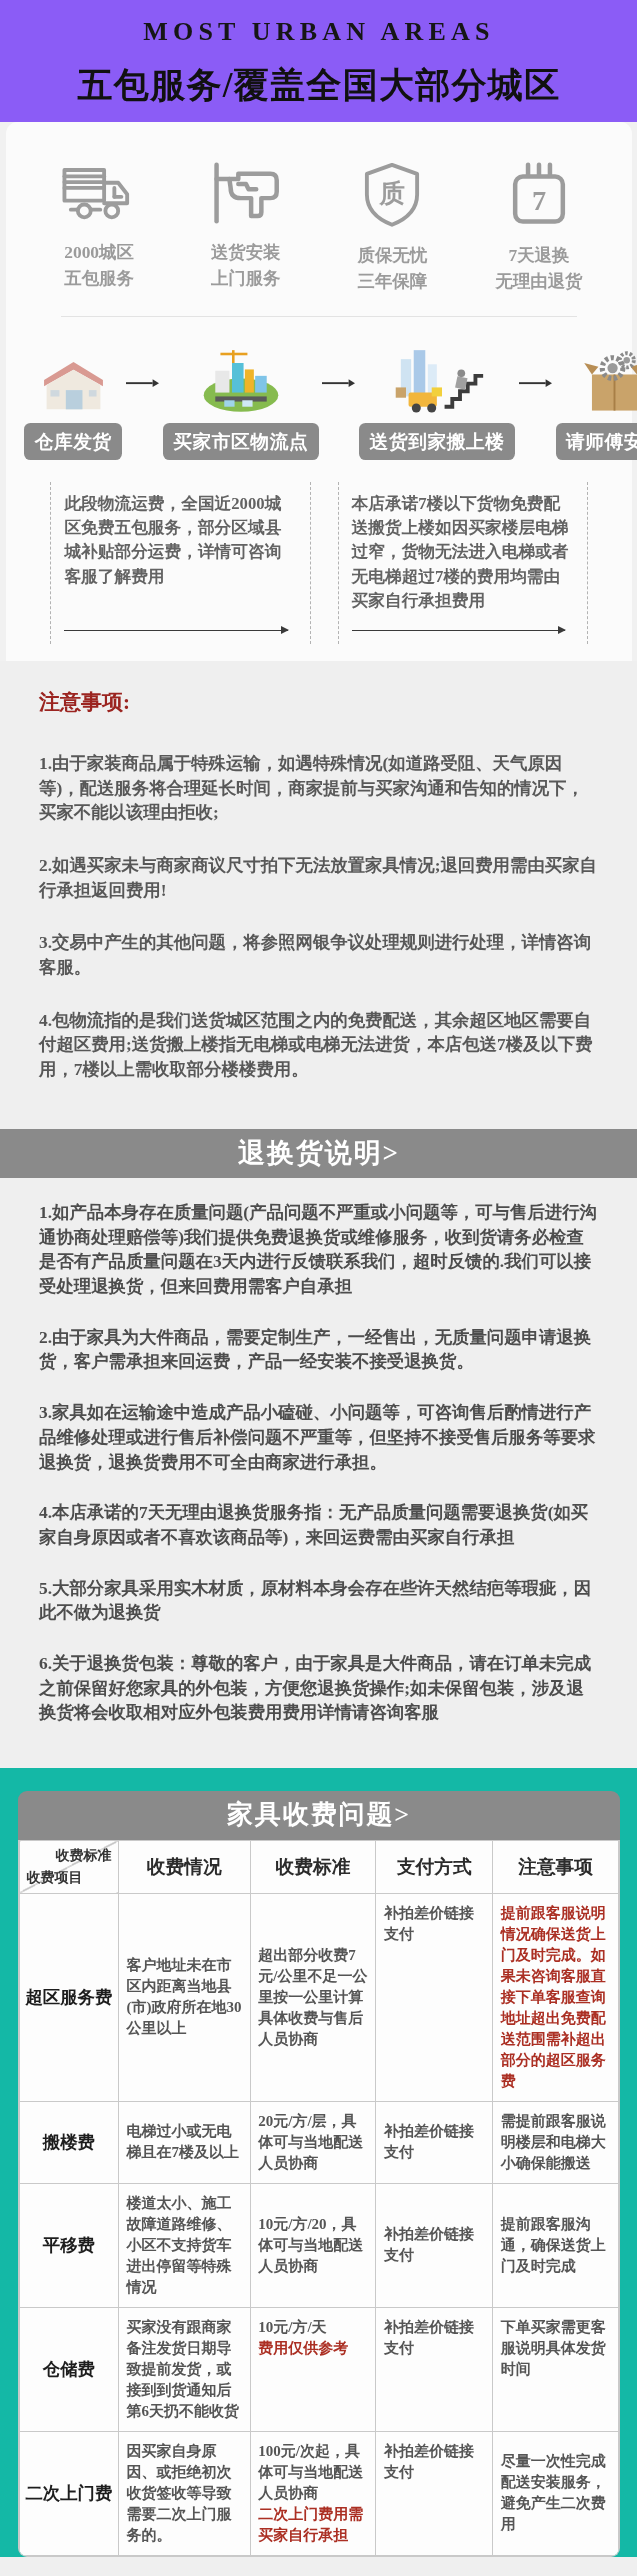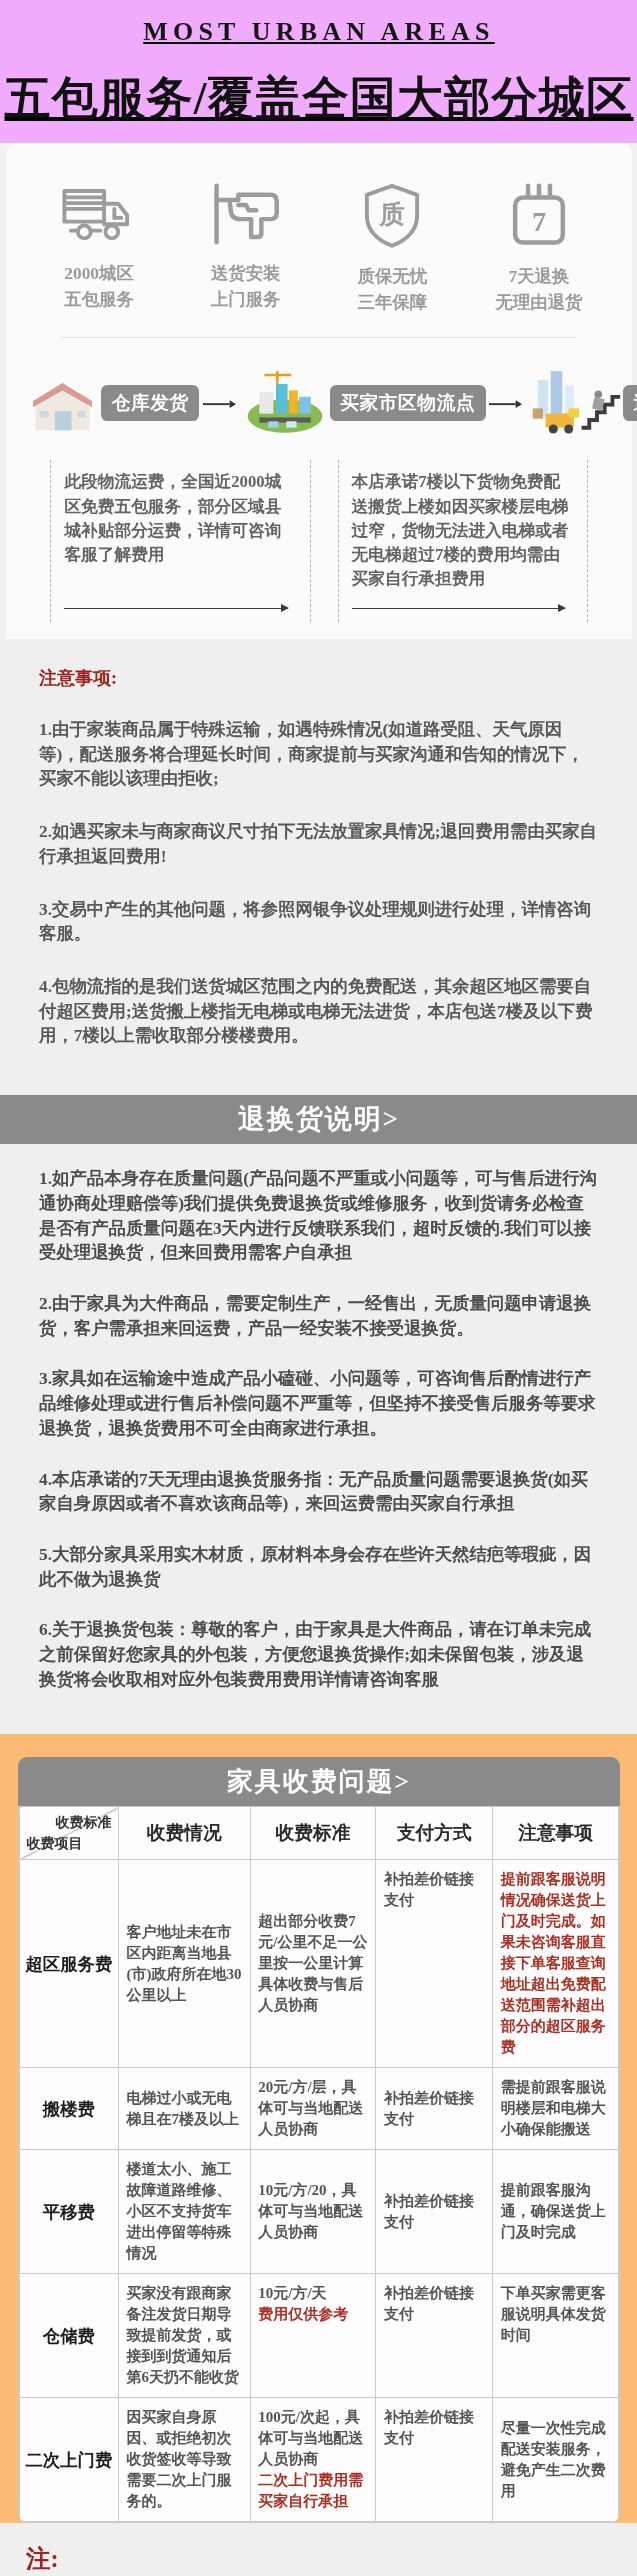--- a/index.html
+++ b/index.html
@@ -1,66 +1,66 @@
 <!DOCTYPE html>
 <html style="font-size:10.3px"><head>
 <meta charset="utf-8">
 <style>
   * { margin:0; padding:0; box-sizing:border-box; }
   html,body { background:#e9e9e9; }
   body { font-family:"Liberation Serif","DejaVu Serif",serif; }
   .page { width:638px; margin:0 auto; background:#f1f1f1; overflow:hidden; }
 
   
-  .hdr { background:#f0abfc; padding:16.7px 0 13px; text-align:center;text-decoration:underline; }
+  .hdr { background:#8b5cf6; padding:16.7px 0 13px; text-align:center; }
   .hdr-en { font-size:26px; letter-spacing:5.2px; color:#161616; font-weight:600; }
-  .hdr-cn { font-size:46px; font-weight:900; color:#111; margin-top:21px; letter-spacing:1.3px; }
+  .hdr-cn { font-size:35px; font-weight:900; color:#111; margin-top:15px; letter-spacing:1.3px; }
 
   
   .svc-card { background:#fbfbfb; margin:0 6.4px; border-radius:11.6px 11.6px 0 0; padding:39px 19.3px 5.2px; }
   .svc-row { display:flex; }
   .svc { flex:1; display:flex; flex-direction:column; align-items:center; }
   .svc svg { display:block; }
   .svc-cap { margin-top:14px; text-align:center; font-size:17.4px; line-height:1.5; color:#9b9b9b; font-weight:600; }
   .svc-div { height:0.6px; background:#e3e3e3; margin:22px 35px 0; }
 
   
   .flow-wrap { background:#fbfbfb; margin:0 6.4px; padding:19.3px 18px 16.7px; }
   .flow-cols { display:flex; align-items:flex-start; }
-  .flow-col { display:flex; flex-direction:row; align-items:center; }
+  .flow-col { display:flex; flex-direction:column; align-items:center; }
   .flow-art { height:76px; display:flex; align-items:flex-end; justify-content:center; }
   .flow-pill { margin-top:6.4px; background:#8a8a8a; color:#fff; font-weight:700; font-size:18.7px;
                padding:5.2px 10.3px; border-radius:6.4px; white-space:nowrap; letter-spacing:0.6px; }
   .flow-arrow { margin:37px 3.9px 0; flex:0 0 auto; }
 
   .flow-notes { display:flex; justify-content:space-between; margin:22px 26px 0; }
   .dash-box { border-left:1.3px dashed #b3b3b3; border-right:1.3px dashed #b3b3b3; padding:10.3px 13px 13px;
               display:flex; flex-direction:column; justify-content:space-between; min-height:138px; }
   .dash-box.left  { width:261px; }
   .dash-box.right { width:250px; }
   .dash-text { font-size:16.7px; color:#636363; line-height:1.45; font-weight:600; }
   .long-arrow { position:relative; height:1.3px; background:#3a3a3a; margin-top:16.7px; width:96%; }
   .long-arrow::after { content:""; position:absolute; right:-1.3px; top:-3.9px;
         border-left:8.4px solid #3a3a3a; border-top:4.5px solid transparent; border-bottom:4.5px solid transparent; }
 
   
   .notice { background:#efefef; padding:27px 39px 19.3px; }
-  .red-head { color:#9b2420; font-size:18px; font-weight:900; margin-bottom:27px; }
+  .red-head { color:#9b2420; font-size:21px; font-weight:900; margin-bottom:35px; }
   .n-item { font-size:17.4px; color:#585858; line-height:1.42; margin-bottom:28px; font-weight:600; }
 
   
   .banner { background:#8a8a8a; color:#fff; text-align:center; font-size:27px; font-weight:800;
             padding:5.8px 0 7px; letter-spacing:1.9px; }
 
   
   .returns { background:#efefef; padding:22px 39px 16.7px; }
   .r-item { font-size:17.4px; color:#4d4d4d; line-height:1.42; margin-bottom:26px; font-weight:600; }
 
   
-  .fee-sec { background:#fdba74; padding:23px 18px 0; }
+  .fee-sec { background:#14b8a6; padding:23px 18px 0; }
   .fee-banner { background:#8a8a8a; color:#fff; text-align:center; font-size:26px; font-weight:800;
                 border-radius:9px 9px 0 0; padding:6.4px 0 7.7px; letter-spacing:1.9px; }
   table.fee { width:100%; border-collapse:collapse; background:#fdfdfd; table-layout:fixed; }
   .fee-card { border-radius:0 0 9px 9px; overflow:hidden; border:0.6px solid #c9c9c9; border-top:none; }
   table.fee td, table.fee th { border:0.6px solid #c9c9c9; vertical-align:middle; }
   th.corner { position:relative; height:53px; background:
        linear-gradient(to bottom right, transparent calc(50% - 0.6px), #b5b5b5 calc(50% - 0.6px), #b5b5b5 calc(50% + 0.6px), transparent calc(50% + 0.6px)); }
   .corner-top { position:absolute; top:6.4px; right:6.4px; font-size:14px; font-weight:700; color:#333; }
   .corner-bot { position:absolute; bottom:6.4px; left:6.4px; font-size:14px; font-weight:700; color:#333; }
   th.fhead { font-size:18.7px; font-weight:800; color:#2b2b2b; }

